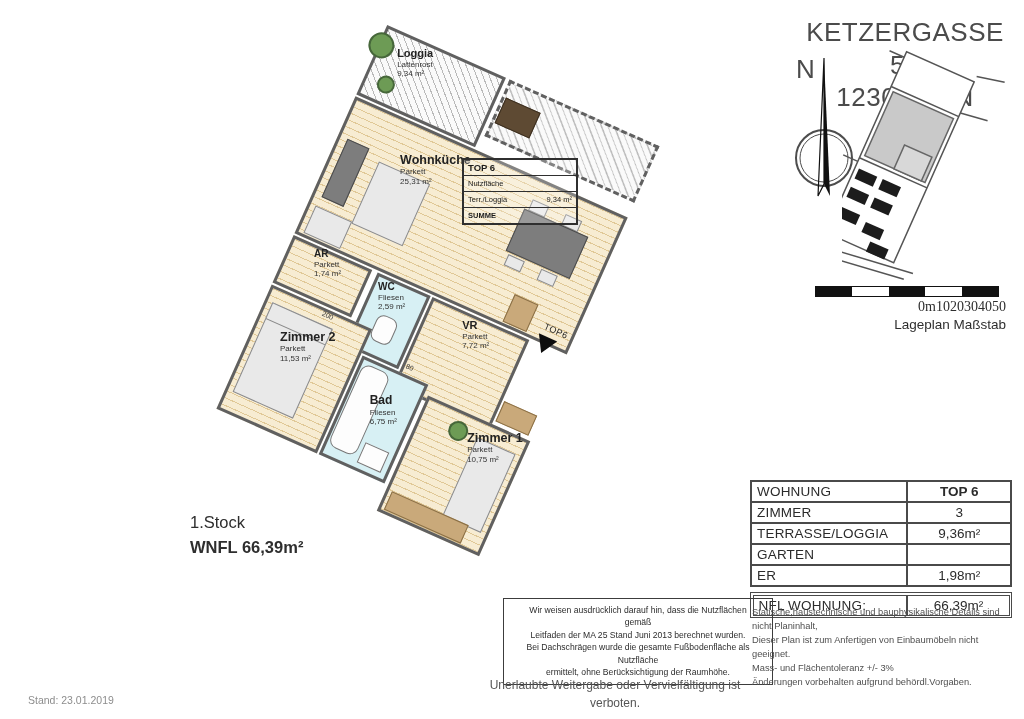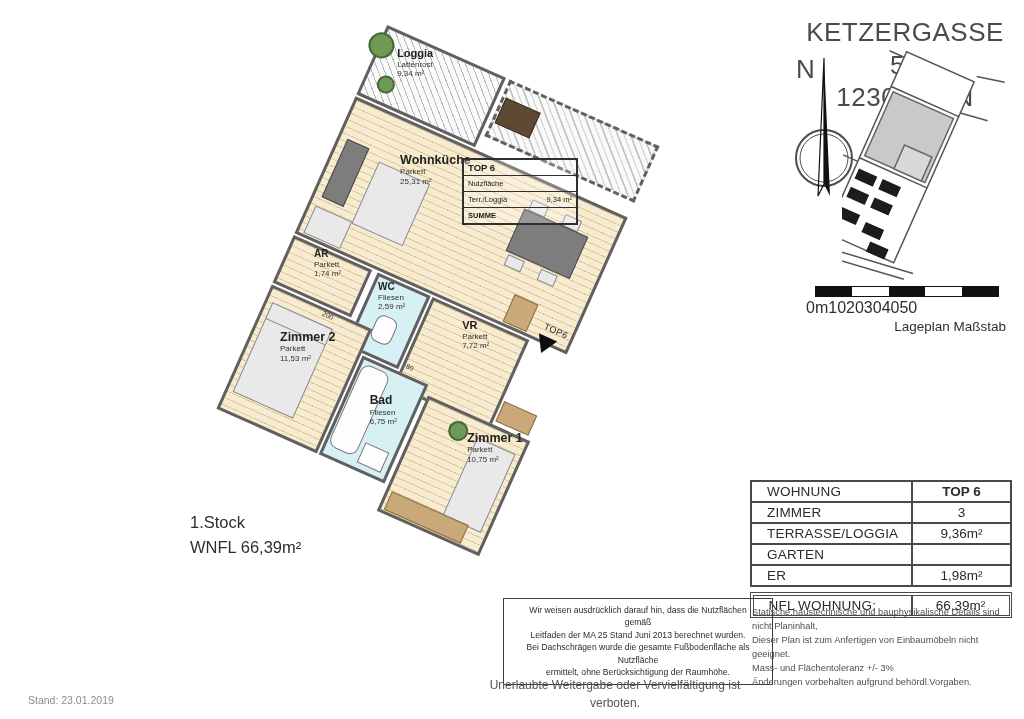--- a/index.html
+++ b/index.html
@@ -13,22 +13,22 @@
   .title{left:796px;top:16px;width:218px;text-align:center;font-size:26px;line-height:1.25;
          color:#4b4b4b;letter-spacing:.5px;}
   .compass{left:790px;top:50px;}
   .siteplan{left:842px;top:50px;}
 
   
   .scalebar-wrap{left:806px;top:286px;width:200px;}
   .scalebar{display:flex;height:9px;border:1px solid #111;width:182px;margin-left:9px;}
   .scalebar .seg{flex:1;}
   .seg.b{background:#111;} .seg.w{background:#fff;}
-  .scale-ticks{display:flex;justify-content:flex-start;width:200px;font-size:16px;
-               color:#2e2e2e;margin-top:2px;}
+  .scale-ticks{display:flex;justify-content:flex-end;width:200px;font-size:14px;
+               color:#2e2e2e;margin-top:2px;font-family:Liberation Serif, serif;}
   .scale-caption{text-align:right;font-size:13.5px;color:#2e2e2e;margin-top:2px;width:200px;}
 
   
   .plan{left:287px;top:67px;width:300px;height:420px;transform:rotate(24deg);
         transform-origin:center center;}
   .room{position:absolute;border:3px solid #606060;box-sizing:border-box;}
   .parkett{background:#f7ecd2 repeating-linear-gradient(to bottom,#e0c896 0 1px,transparent 1px 7px);}
   .hatch{background:#fafafa repeating-linear-gradient(45deg,#b9b9b9 0 1px,transparent 1px 6px);}
   .fliesen{background:#d7f0f4 repeating-linear-gradient(to bottom,#93d2da 0 1px,transparent 1px 5px),
            repeating-linear-gradient(to right,#93d2da 0 1px,transparent 1px 5px);background-color:#d7f0f4;}
@@ -48,31 +48,31 @@
 
   
   .legend{left:462px;top:158px;width:112px;border:2px solid #2f2f2f;background:rgba(255,255,255,.22);
           font-size:7.5px;color:#1d1d1d;}
   .legend .lg-title{font-weight:bold;font-size:9.5px;padding:2px 4px;border-bottom:1px solid #2f2f2f;}
   .legend .lg-row{display:flex;justify-content:space-between;padding:3px 4px;border-bottom:1px solid #2f2f2f;}
   .legend .lg-row:last-child{border-bottom:none;font-weight:bold;}
 
   
   .floortext{left:190px;top:510px;font-size:16.5px;color:#2e2e2e;line-height:1.5;}
-  .floortext .wnfl{font-weight:normal;}
+  .floortext .wnfl{font-weight:bold;}
 
   
   .notice{left:503px;top:598px;width:228px;border:1.5px solid #3c3c3c;padding:5px 20px;
           font-size:8.6px;line-height:1.45;text-align:center;color:#2c2c2c;}
   .copyright{left:470px;top:676px;width:290px;text-align:center;font-size:12px;color:#555;line-height:1.5;}
 
   
   .unit-table{left:750px;top:480px;width:262px;font-size:13.5px;color:#2b2b2b;}
   .tbl{border:2px solid #4a4a4a;}
-  .trow{display:flex;border-bottom:2px solid #4a4a4a;height:19px;align-items:center;padding-left:10px;}
+  .trow{display:flex;border-bottom:2px solid #4a4a4a;height:19px;align-items:center;}
   .trow:last-child{border-bottom:none;}
   .tcell-l{flex:0 0 56%;padding:0 5px;letter-spacing:.2px;}
   .tcell-r{flex:1;border-left:2px solid #4a4a4a;text-align:center;height:100%;
            display:flex;align-items:center;justify-content:center;}
   .bold{font-weight:bold;}
   .total{margin-top:5px;border:1.5px solid #4a4a4a;padding:1.5px;}
   .total .trow{border:1.5px solid #4a4a4a;height:19px;}
 
   
   .disclaimer{left:752px;top:606px;width:266px;font-size:9.3px;line-height:1.5;color:#4f4f4f;}

